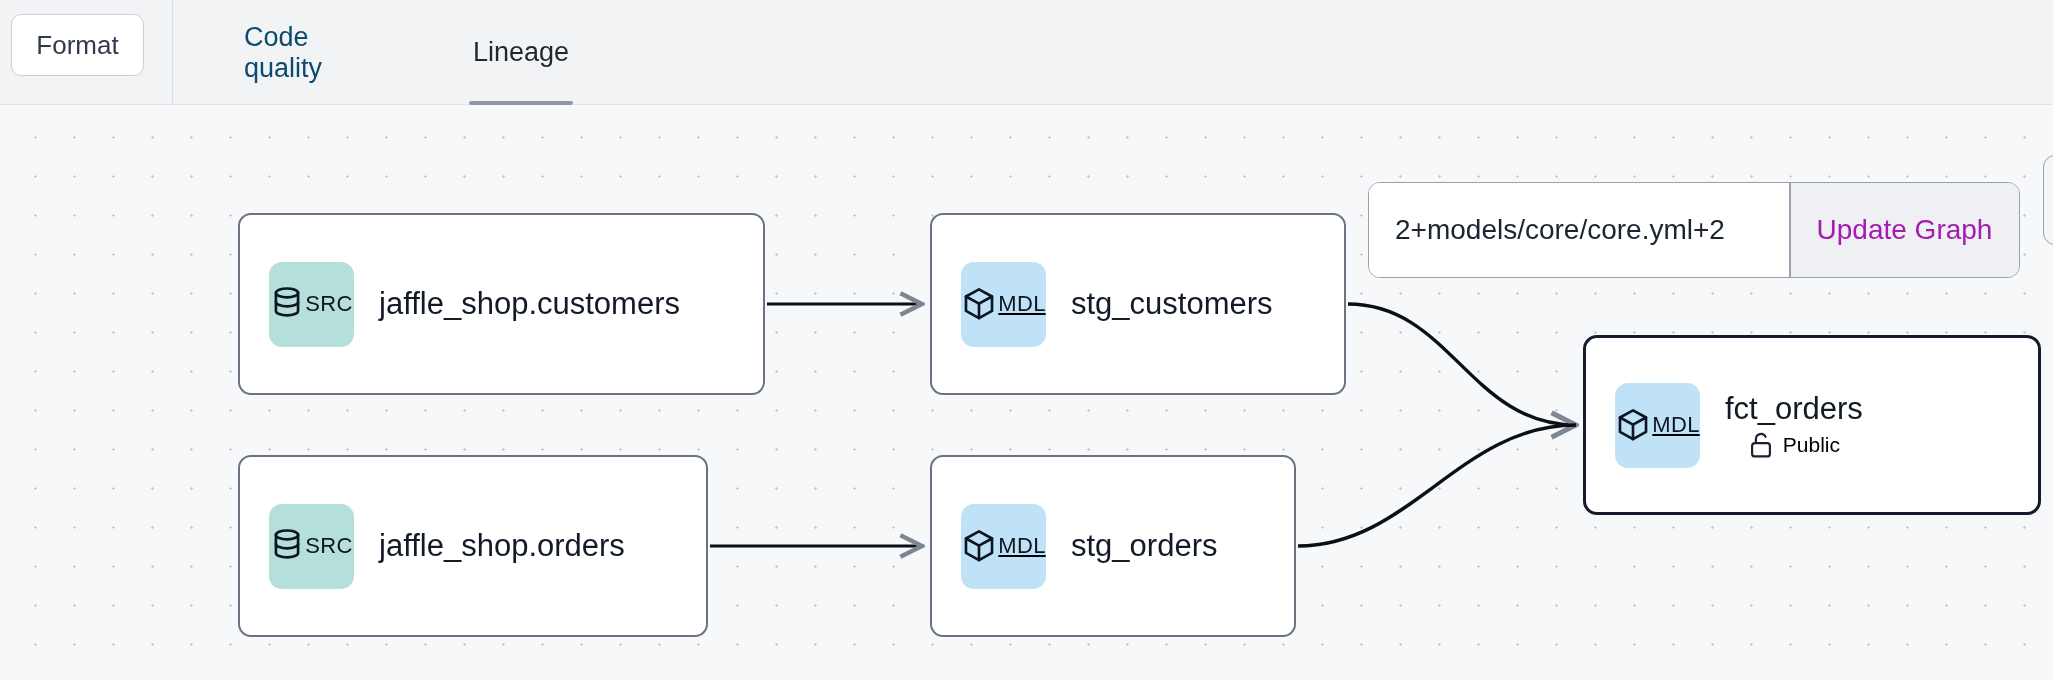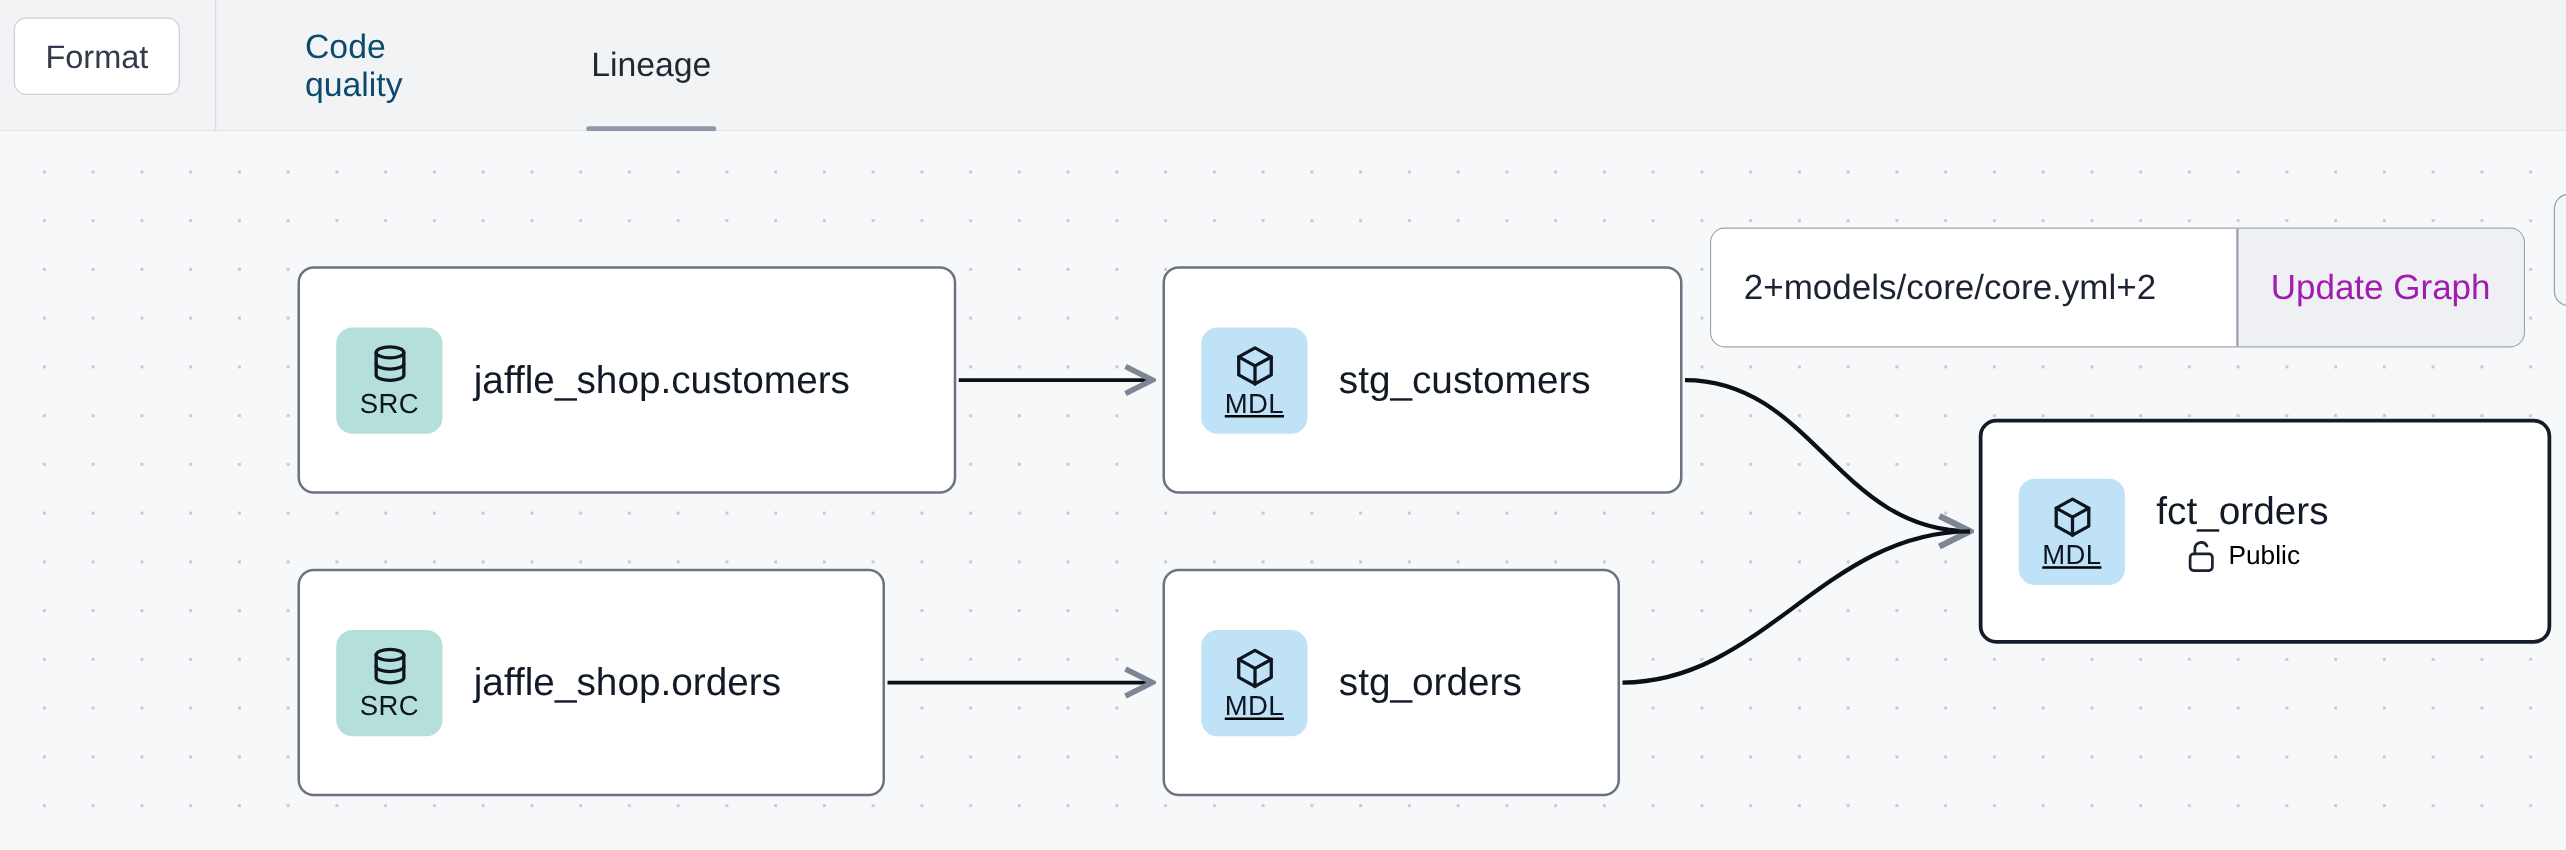--- a/index.html
+++ b/index.html
@@ -72,21 +72,21 @@
     cursor: pointer;
   }
   .node.selected {
     border: 3.5px solid #141c2b;
     border-radius: 14px;
   }
   .badge {
     width: 85px; height: 85px;
     border-radius: 13px;
     margin-left: 29px;
-    display: flex; flex-direction: column;
+    display: flex; flex-direction: row;
     align-items: center; justify-content: center;
     gap: 1px; flex: none;
   }
   .badge.src { background: #b5dfda; }
   .badge.mdl { background: #bfe2f7; text-decoration: underline; }
   .badge svg { display: block; }
   .badge-text {
     font-size: 22px; color: #0d1520;
     letter-spacing: 0.3px; line-height: 1;
   }

